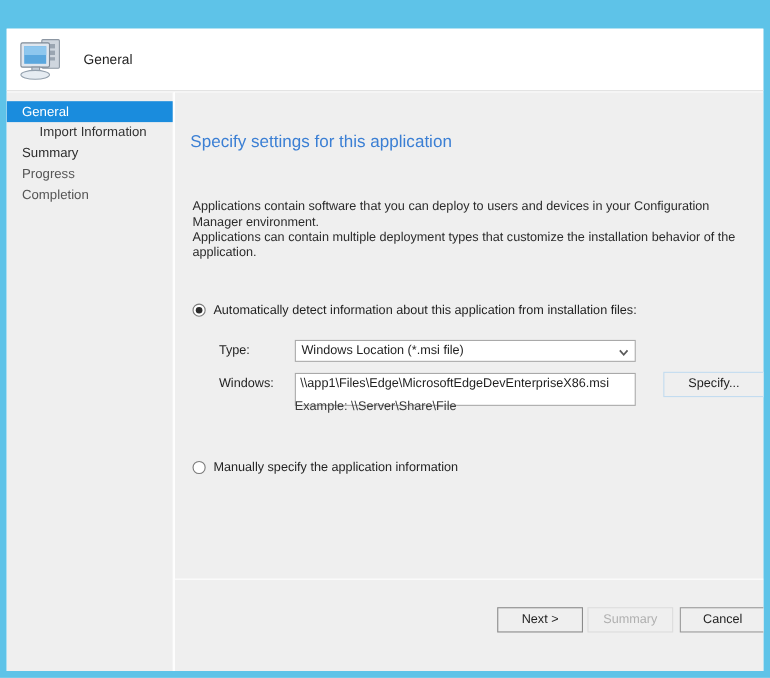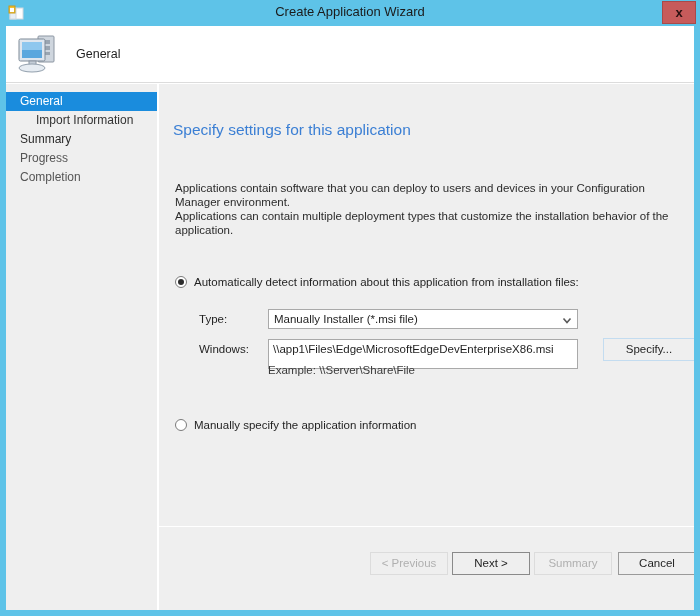--- a/index.html
+++ b/index.html
@@ -309,34 +309,20 @@
   #btn-previous { left: 211px; }
   #btn-next     { left: 293px; }
   #btn-summary  { left: 375px; }
   #btn-cancel   { left: 459px; }
 </style>
 </head>
 <body>
 
 <div id="window">
 
-  <div id="titlebar">
-    <span id="title-icon">
-      <svg width="18" height="18" viewBox="0 0 18 18">
-        <rect x="2" y="4" width="13" height="11" fill="#fdfdfd" stroke="#cfd8de" stroke-width="1"></rect>
-        <rect x="2" y="4" width="6" height="11" fill="#e8eef3" stroke="#cfd8de" stroke-width="1"></rect>
-        <rect x="1" y="2" width="6" height="7" fill="#f2c230" stroke="#c79a1c" stroke-width="1"></rect>
-        <rect x="2" y="4" width="4" height="4" fill="#fdfdfd"></rect>
-      </svg>
-    </span>
-    <div id="title-text">Create Application Wizard</div>
-    <div id="close-button">
-      <span class="glyph">x</span>
-    </div>
-  </div>
 
   <div id="client">
 
     <div id="wizard-header">
       <span id="header-icon">
         <svg width="50" height="48" viewBox="0 0 50 48">
           <rect x="24" y="6" width="16" height="26" rx="1" fill="#cfd6de" stroke="#8c96a2" stroke-width="1"></rect>
           <rect x="28" y="10" width="8" height="4" fill="#9aa5b1"></rect>
           <rect x="28" y="16" width="8" height="4" fill="#9aa5b1"></rect>
           <rect x="28" y="22" width="8" height="3" fill="#9aa5b1"></rect>
@@ -380,21 +366,21 @@
       <div id="option-auto">
 
         <div class="radio-row">
           <span class="radio checked"></span>
           <span class="radio-label">Automatically detect information about this application from installation files:</span>
         </div>
 
         <div class="field-row" style="top:35px;">
           <span class="field-label">Type:</span>
           <div class="combo">
-            <span class="combo-text">Manually Installer (*.msi file)</span>
+            <span class="combo-text">Windows Location (*.msi file)</span>
             <span class="combo-arrow">
               <svg width="12" height="12" viewBox="0 0 12 12">
                 <path d="M2.5 4.5 L6 8.5 L9.5 4.5" fill="none" stroke="#5a5a5a" stroke-width="1.6"></path>
               </svg>
             </span>
           </div>
         </div>
 
         <div class="field-row" style="top:65px;">
           <span class="field-label">Windows:</span>
@@ -412,23 +398,20 @@
       <div id="option-manual">
         <div class="radio-row">
           <span class="radio"></span>
           <span class="radio-label">Manually specify the application information</span>
         </div>
       </div>
 
     </div>
 
     <div id="footer">
-      <div id="btn-previous" class="wiz-button disabled">
-        <span class="btn-text">&lt; Previous</span>
-      </div>
       <div id="btn-next" class="wiz-button default">
         <span class="btn-text">Next &gt;</span>
       </div>
       <div id="btn-summary" class="wiz-button disabled">
         <span class="btn-text">Summary</span>
       </div>
       <div id="btn-cancel" class="wiz-button strong">
         <span class="btn-text">Cancel</span>
       </div>
     </div>

